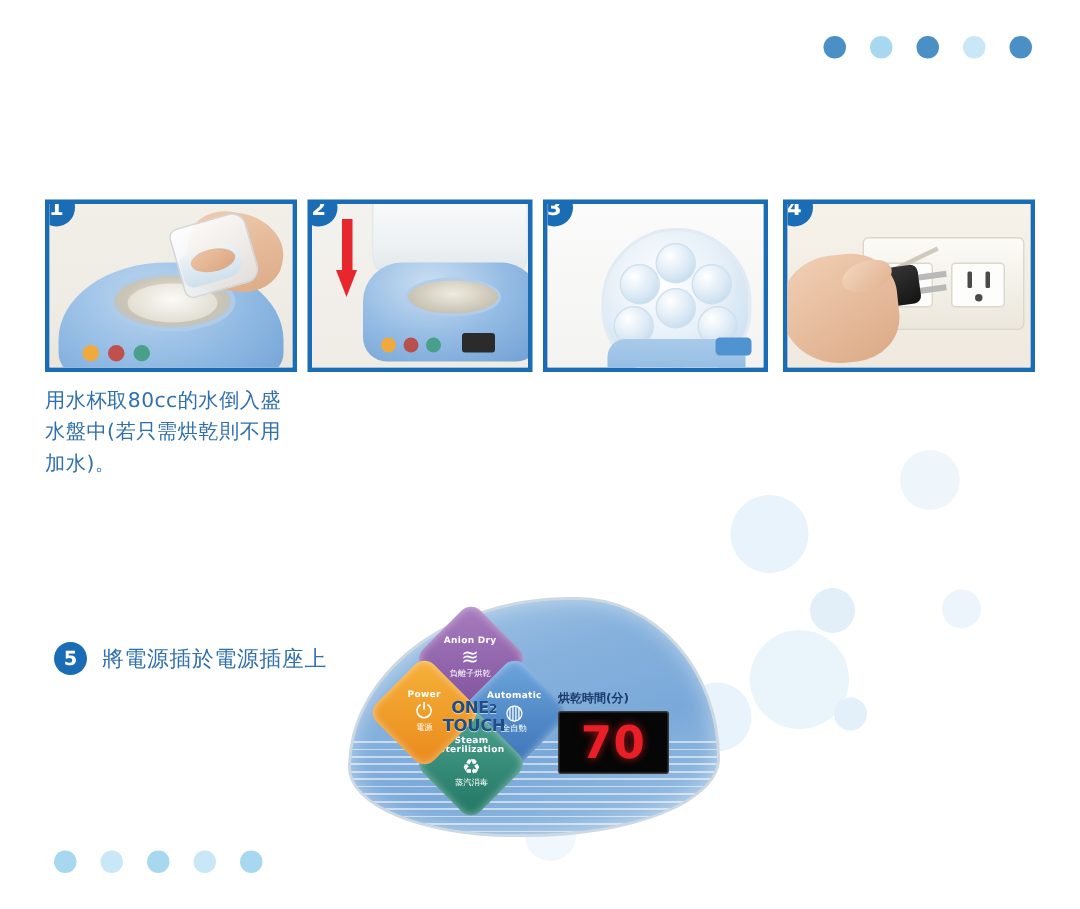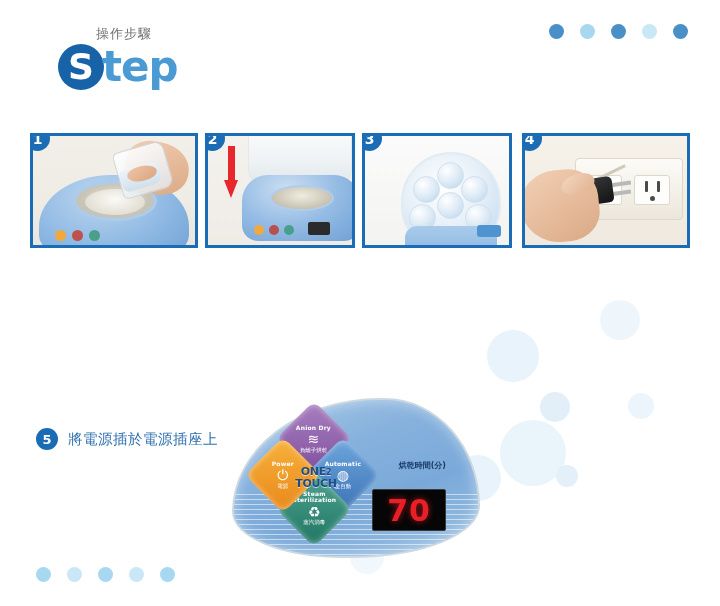--- a/index.html
+++ b/index.html
@@ -355,22 +355,22 @@
   }
 
   .display-area {
     position: absolute;
     right: 34px; top: 62px;
     width: 74px;
   }
   .display-label {
     color: #1a3d6b;
     font-size: 8px;
-    text-align: right;
-    margin-bottom: 18px;
+    text-align: left;
+    margin-bottom: 3px;
     font-weight: bold;
   }
   .lcd {
     background: #060606;
     border: 1px solid #3a3a3a;
     border-radius: 2px;
     height: 42px;
     display: flex;
     align-items: center;
     justify-content: center;
@@ -391,27 +391,20 @@
 
   <div class="bubble b1"></div>
   <div class="bubble b2"></div>
   <div class="bubble b3"></div>
   <div class="bubble b4"></div>
   <div class="bubble b5"></div>
   <div class="bubble b6"></div>
   <div class="bubble b7"></div>
   <div class="bubble b8"></div>
 
-  <div class="header">
-    <div class="kicker">操作步驟</div>
-    <div class="step-logo">
-      <div class="s-circle">S</div>
-      <div class="s-rest">tep</div>
-    </div>
-  </div>
 
   <div class="dot-row top">
     <div class="dot" style="background:#4a8fc6"></div>
     <div class="dot" style="background:#a8d8f0"></div>
     <div class="dot" style="background:#4a8fc6"></div>
     <div class="dot" style="background:#c9e7f7"></div>
     <div class="dot" style="background:#4a8fc6"></div>
   </div>
 
   <div class="dot-row bottom">
@@ -436,20 +429,21 @@
             <div class="p1-knob" style="background:#f0a93c"></div>
             <div class="p1-knob" style="background:#c0504d"></div>
             <div class="p1-knob" style="background:#49a08a"></div>
           </div>
           <div class="p1-hand"></div>
           <div class="p1-cup"></div>
           <div class="p1-water"></div>
           <div class="p1-finger"></div>
         </div>
       </div>
+      <div class="caption">用水杯取80cc的水倒入盛水盤中(若只需烘乾則不用加水)。</div>
     </div>
 
     <div class="step-col" style="left:205px; width:150px;">
       <div class="step-frame" style="width:150px; height:115px;">
         <div class="badge">2</div>
         <div class="photo">
           <div class="p2-bg"></div>
           <div class="p2-basket"></div>
           <div class="p2-base"></div>
           <div class="p2-rim"></div>

